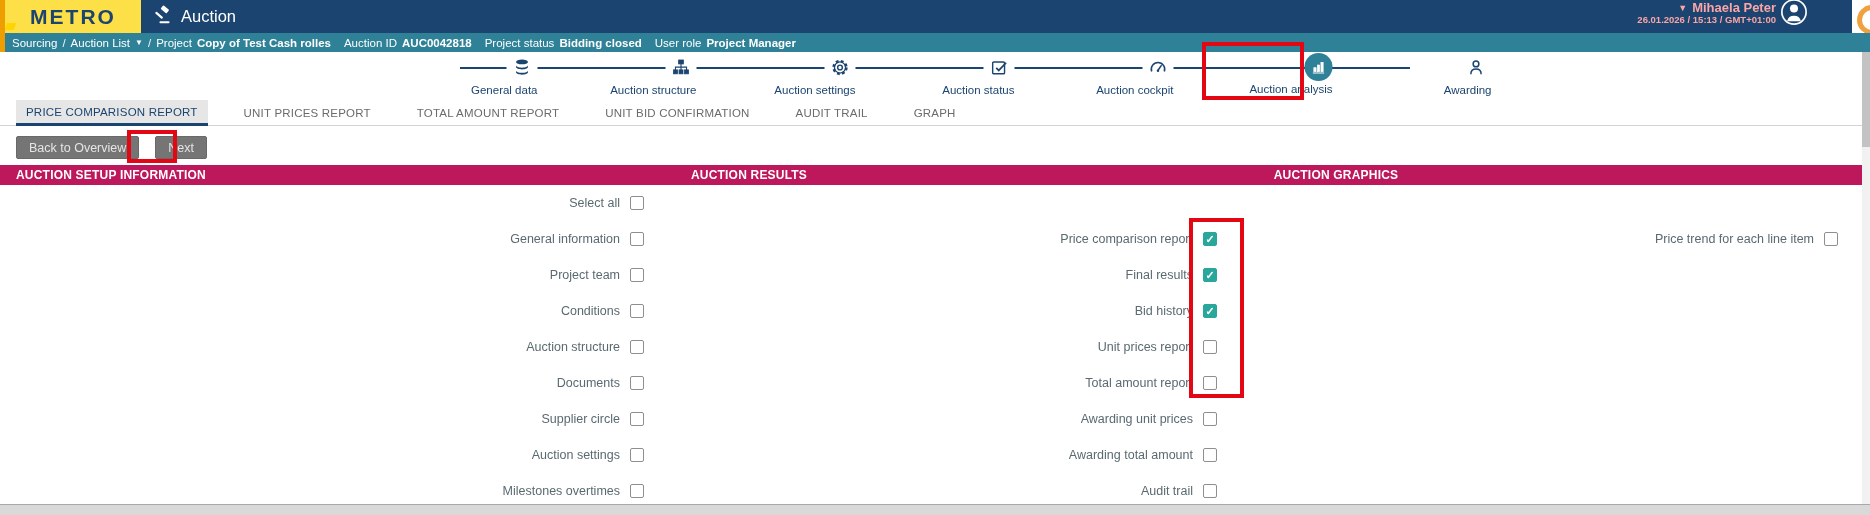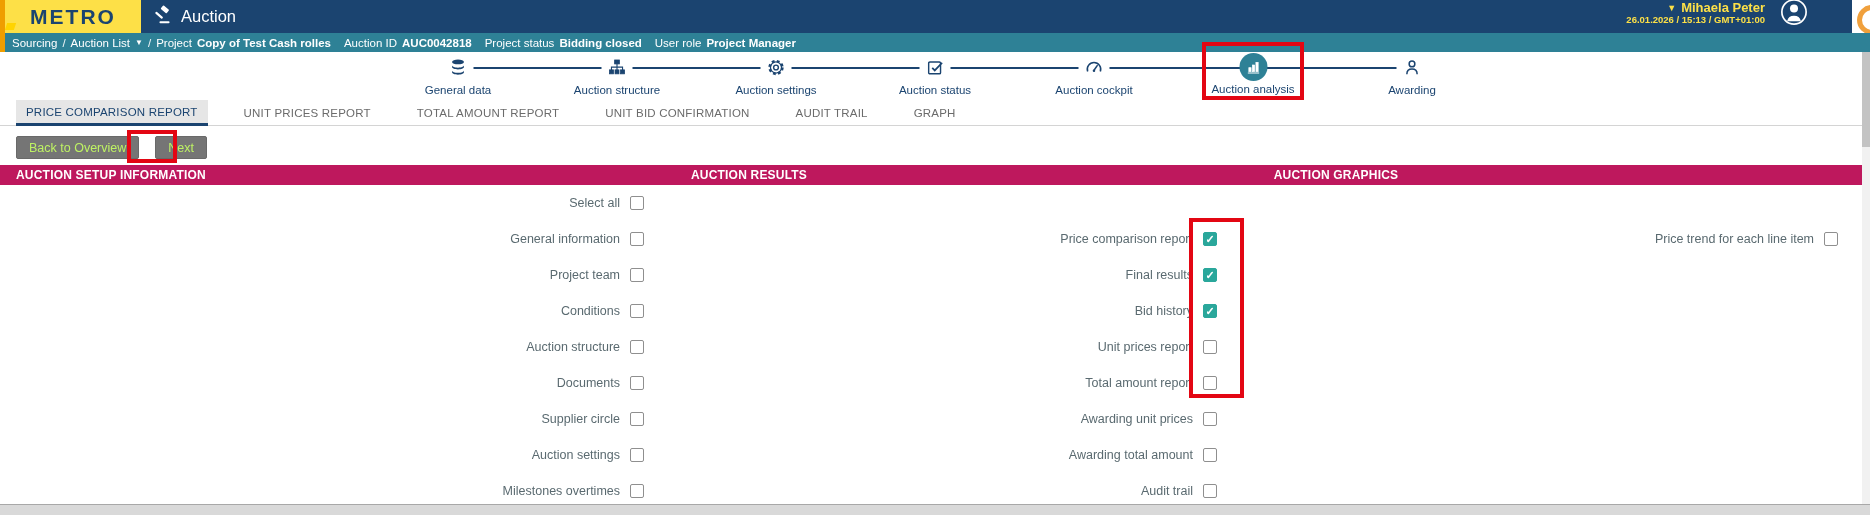--- a/index.html
+++ b/index.html
@@ -8,54 +8,54 @@
   #app { position:absolute; inset:0; width:1870px; height:515px; background:#fff; }
 
   
   .topbar { position:absolute; left:0; top:0; width:1870px; height:33px; background:#1b4470; }
   .edge-strip { position:absolute; left:0; top:0; width:5px; height:52px; background:#ef9e00; z-index:30; }
   .logo-box { position:absolute; left:5px; top:0; width:136px; height:33px; background:#fde047; display:flex; align-items:center; justify-content:center; }
   .logo-text { font-size:21px; font-weight:bold; color:#1b4470; letter-spacing:2px; position:relative; }
   .logo-accent { position:absolute; left:1px; bottom:3px; width:9px; height:7px; background:#ffd400; transform:skewX(-18deg); }
   .app-title { position:absolute; left:152px; top:0; height:33px; display:flex; align-items:center; gap:9px; color:#fff; }
   .app-title .title-text { font-size:16.5px; font-weight:normal; color:#fff; }
-  .user-area { position:absolute; right:62px; top:0; height:27px; display:flex; align-items:center; gap:15px; color:#fde047; }
+  .user-area { position:absolute; right:62px; top:0; height:27px; display:flex; align-items:center; gap:4px; color:#fca5a5; }
   .user-text { text-align:right; line-height:1.1; }
   .user-name { font-size:13px; font-weight:bold; }
   .user-name .caret { font-size:9px; margin-right:5px; position:relative; top:-1px; }
   .user-date { font-size:9.5px; font-weight:bold; }
   .corner-white { position:absolute; right:0; top:0; width:18px; height:33px; background:#fff; overflow:visible; }
   .help-ring { position:absolute; right:-17px; top:5px; width:30px; height:30px; border:5px solid #f0a03c; border-radius:50%; background:#fff; }
 
   
   .crumbbar { position:absolute; left:0; top:33px; width:1870px; height:19px; background:#2e8196; color:#fff; display:flex; align-items:center; gap:5px; padding-left:12px; font-size:11.5px; }
   .crumbbar .b { font-weight:bold; }
   .crumbbar .lbl { font-weight:normal; }
   .crumbbar .grp { display:flex; gap:5px; align-items:center; }
   .crumbbar .sep { opacity:.95; }
   .crumbbar .caret { font-size:8px; position:relative; top:0px; }
 
   
   .steps-wrap { position:absolute; left:0; top:52px; width:1870px; height:48px; background:#fff; }
   .steps-line { position:absolute; left:460px; top:15px; width:950px; height:2px; background:#1b4470; }
   .steps-row { position:absolute; left:50%; transform:translateX(-50%); top:0; display:flex; }
-  .step { width:159px; display:flex; flex-direction:column; align-items:center; cursor:pointer; }
+  .step { width:159px; display:flex; flex-direction:column; align-items:flex-end; cursor:pointer; }
   .sicon { height:30px; display:flex; align-items:center; justify-content:center; color:#1b4470; background:#fff; padding:0 6px; position:relative; z-index:2; }
   .sicon svg { display:block; }
   .step.on .sicon { width:28px; height:28px; margin-top:1px; padding:0; border-radius:50%; background:#2e8196; color:#fff; }
   .slabel { margin-top:2px; font-size:11.5px; color:#1b4470; }
 
   
   .tabsbar { position:absolute; left:0; top:100px; width:1862px; height:26px; border-bottom:1px solid #d4d4d4; display:flex; align-items:stretch; gap:26px; padding-left:16px; }
   .tab { display:flex; align-items:center; padding:0 10px; font-size:11.5px; color:#6b6b6b; cursor:pointer; letter-spacing:.2px; }
   .tab.on { background:#e6e6e6; color:#1b4470; border-bottom:3px solid #1b4470; margin-bottom:-1px; }
 
   
   .btnrow { position:absolute; left:16px; top:136px; display:flex; gap:16px; }
-  .btn { background:#757575; color:#bef264; border:1px solid #696969; border-radius:2px; font-size:12.5px; font-family:"Liberation Sans", sans-serif; padding:3px 12px; height:23px; cursor:pointer; }
+  .btn { background:#757575; color:#e5e5e5; border:1px solid #696969; border-radius:2px; font-size:12.5px; font-family:"Liberation Sans", sans-serif; padding:3px 12px; height:23px; cursor:pointer; }
 
   
   .sectionbar { position:absolute; left:0; top:165px; width:1870px; height:20px; background:#be185d; }
   .sec { position:absolute; top:0; height:20px; display:flex; align-items:center; color:#fff; font-size:12px; font-weight:bold; letter-spacing:.2px; }
   .sec.setup { left:16px; }
   .sec.results { left:749px; transform:translateX(-50%); }
   .sec.graphics { left:1336px; transform:translateX(-50%); }
 
   
   .col { position:absolute; top:185px; width:520px; }

